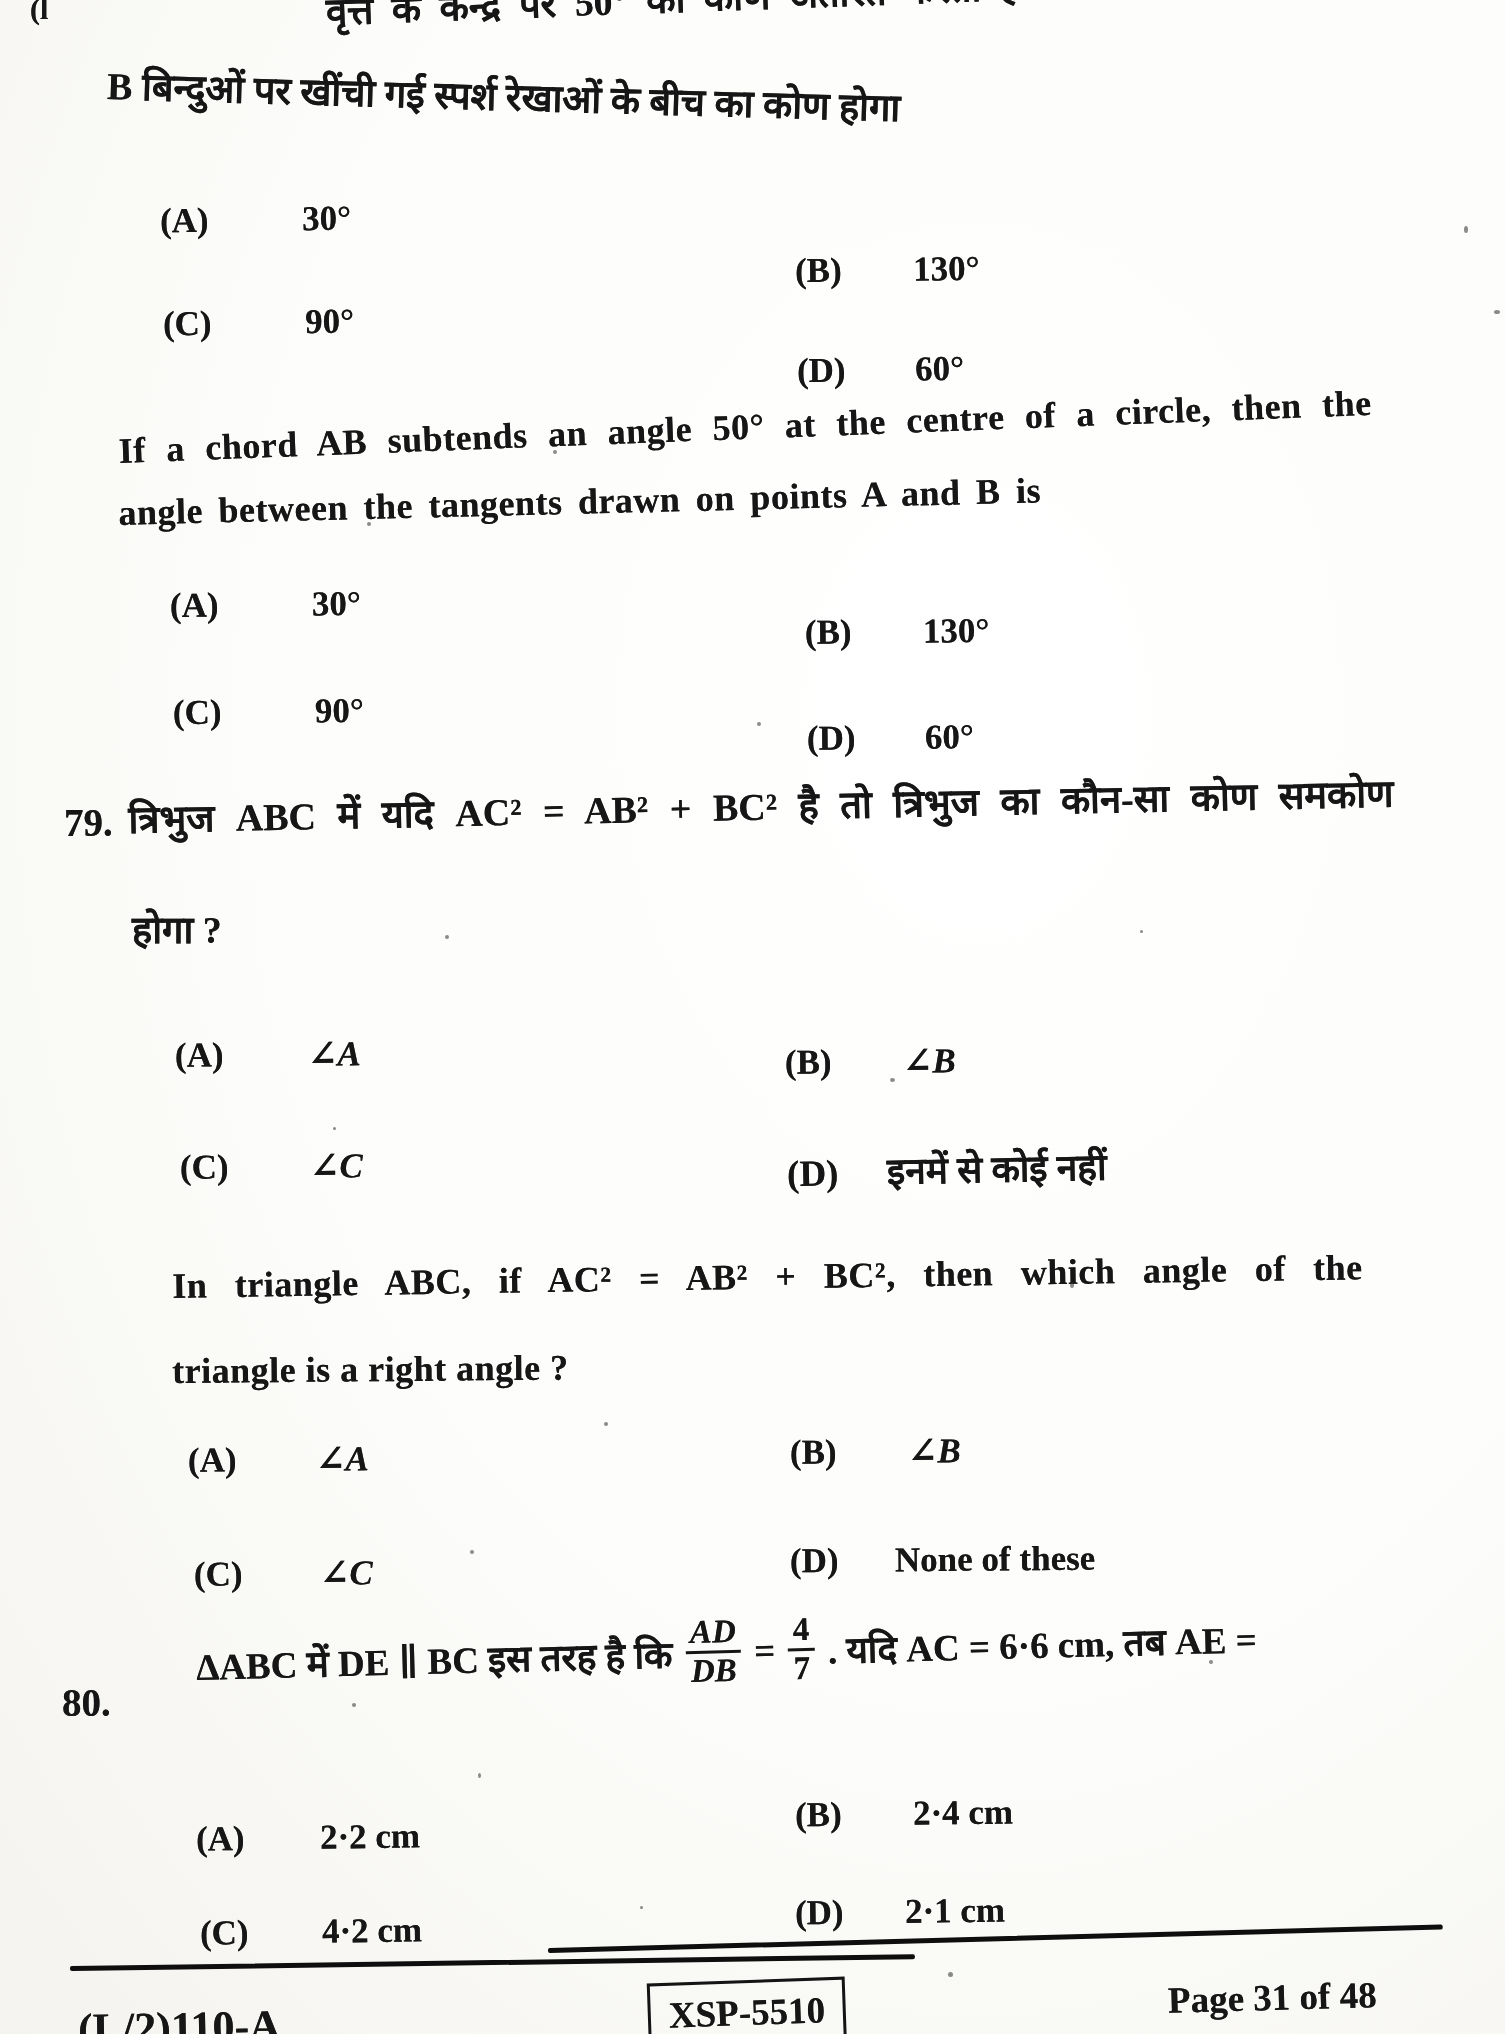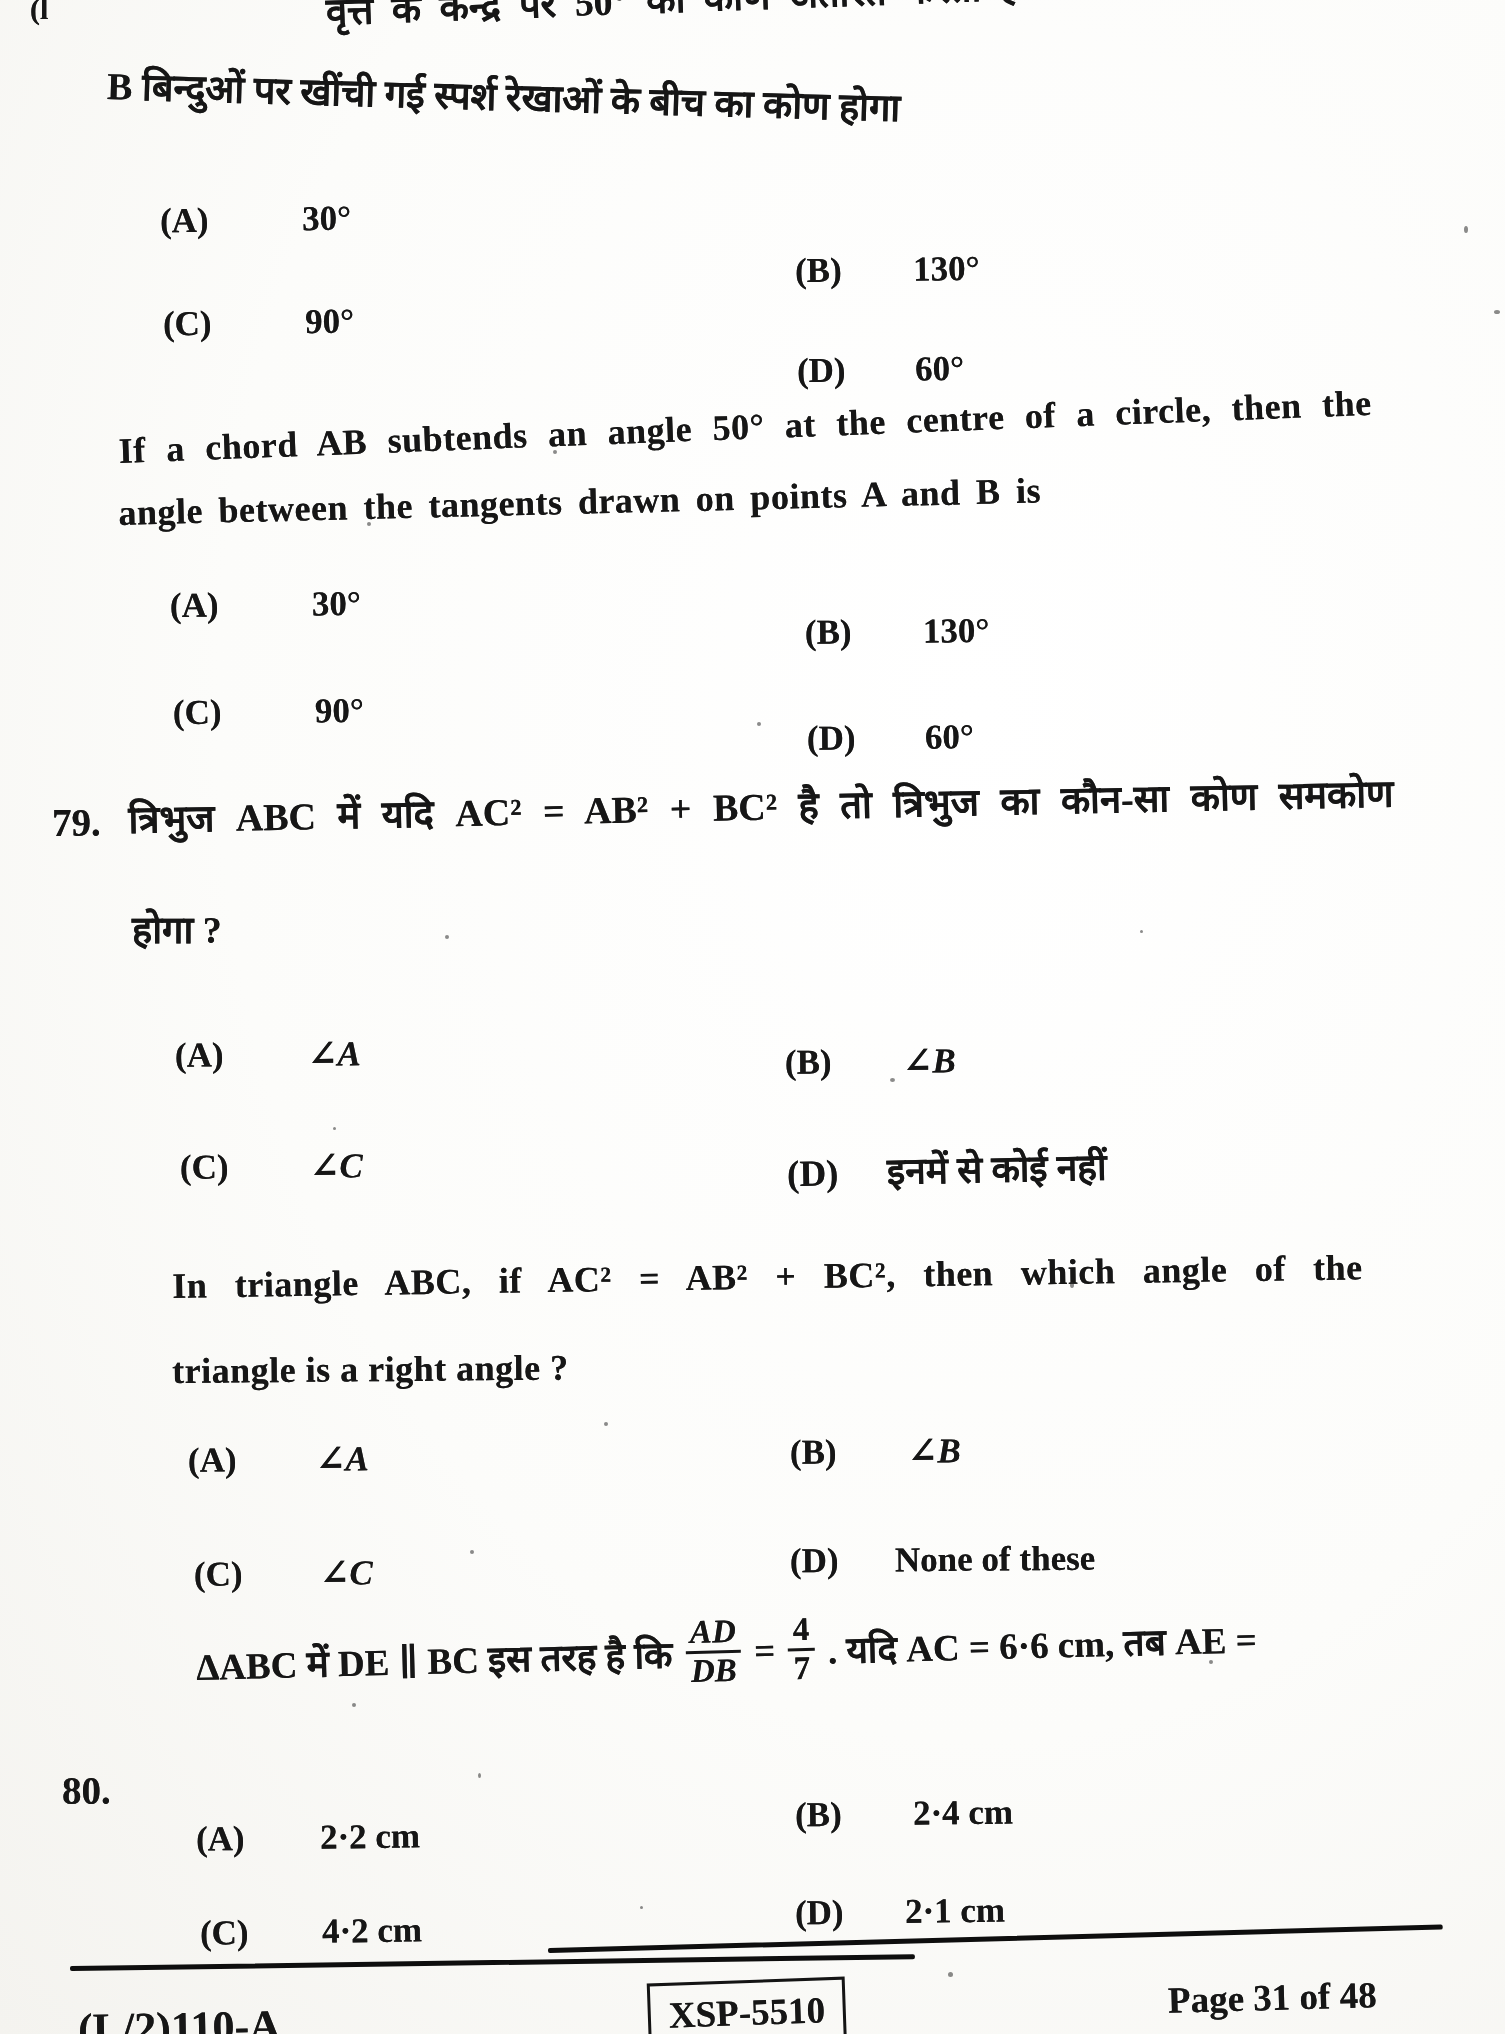--- a/index.html
+++ b/index.html
@@ -66,21 +66,21 @@
   <div class="abs opt rcol ink" style="left:805px;top:612px;transform:rotate(-0.6deg);">
     <span class="olabel">(B)</span><span>130°</span>
   </div>
   <div class="abs opt ink" style="left:173px;top:692px;transform:rotate(-0.6deg);">
     <span class="olabel">(C)</span><span>90°</span>
   </div>
   <div class="abs opt rcol ink" style="left:807px;top:718px;transform:rotate(-0.6deg);">
     <span class="olabel">(D)</span><span>60°</span>
   </div>
 
-  <div class="abs qnum ink" style="left:52px;top:800px;">79.</div>
+  <div class="abs qnum ink" style="left:64px;top:800px;">79.</div>
   <div class="abs hindi ink" style="left:128px;top:792px;transform:rotate(-1.2deg);transform-origin:left top;word-spacing:12px;">त्रिभुज ABC में यदि AC² = AB² + BC² है तो त्रिभुज का कौन-सा कोण समकोण</div>
   <div class="abs hindi ink" style="left:132px;top:902px;">होगा ?</div>
 
   <div class="abs opt ink" style="left:175px;top:1033px;transform:rotate(-0.5deg);">
     <span class="olabel" style="min-width:133px;">(A)</span><span class="ital">∠A</span>
   </div>
   <div class="abs opt rcol ink" style="left:785px;top:1040px;transform:rotate(-0.5deg);">
     <span class="olabel">(B)</span><span class="ital">∠B</span>
   </div>
   <div class="abs opt ink" style="left:180px;top:1145px;transform:rotate(-0.5deg);">
@@ -99,21 +99,21 @@
   <div class="abs opt rcol ink" style="left:790px;top:1430px;transform:rotate(-0.5deg);">
     <span class="olabel">(B)</span><span class="ital">∠B</span>
   </div>
   <div class="abs opt ink" style="left:194px;top:1552px;transform:rotate(-0.5deg);">
     <span class="olabel" style="min-width:126px;">(C)</span><span class="ital">∠C</span>
   </div>
   <div class="abs opt rcol ink" style="left:790px;top:1540px;transform:rotate(-0.5deg);">
     <span class="olabel" style="min-width:105px;">(D)</span><span>None of these</span>
   </div>
 
-  <div class="abs qnum ink" style="left:62px;top:1768px;text-align:center;">80.</div>
+  <div class="abs qnum ink" style="left:62px;top:1680px;text-align:center;">80.</div>
   <div class="abs q80row ink" style="left:196px;top:1628px;transform:rotate(-1.5deg);transform-origin:left center;">
     <span>ΔABC में DE ∥ BC इस तरह है कि</span>
     <span class="frac">
       <span class="ftop">AD</span>
       <span>DB</span>
     </span>
     <span>=</span>
     <span class="frac num-frac">
       <span class="ftop">4</span>
       <span>7</span>

